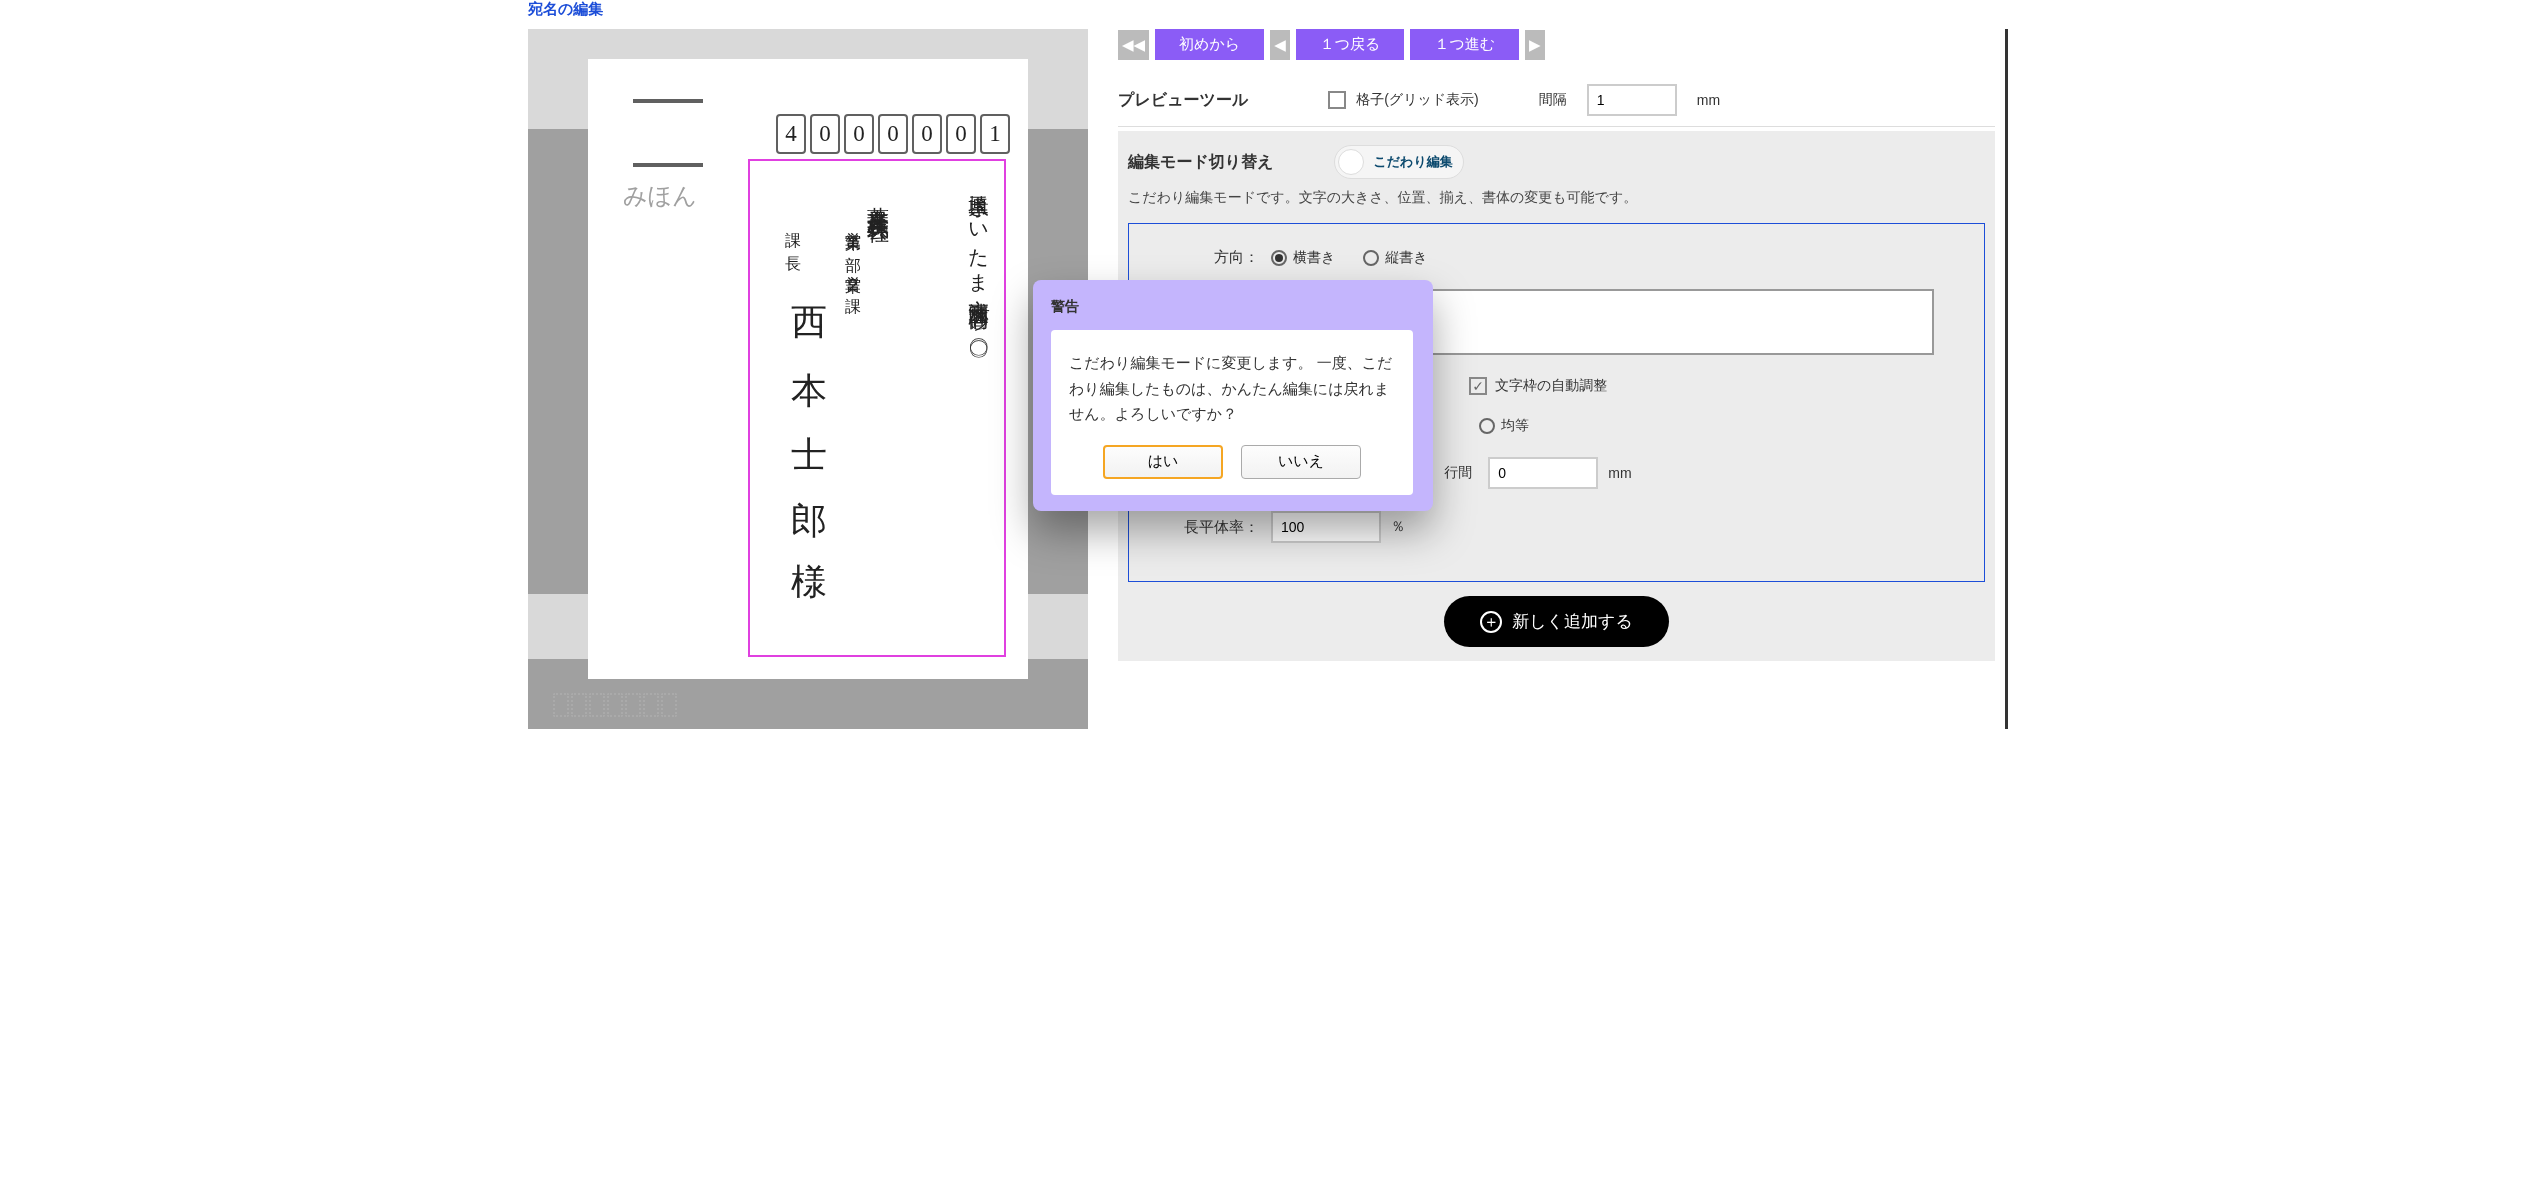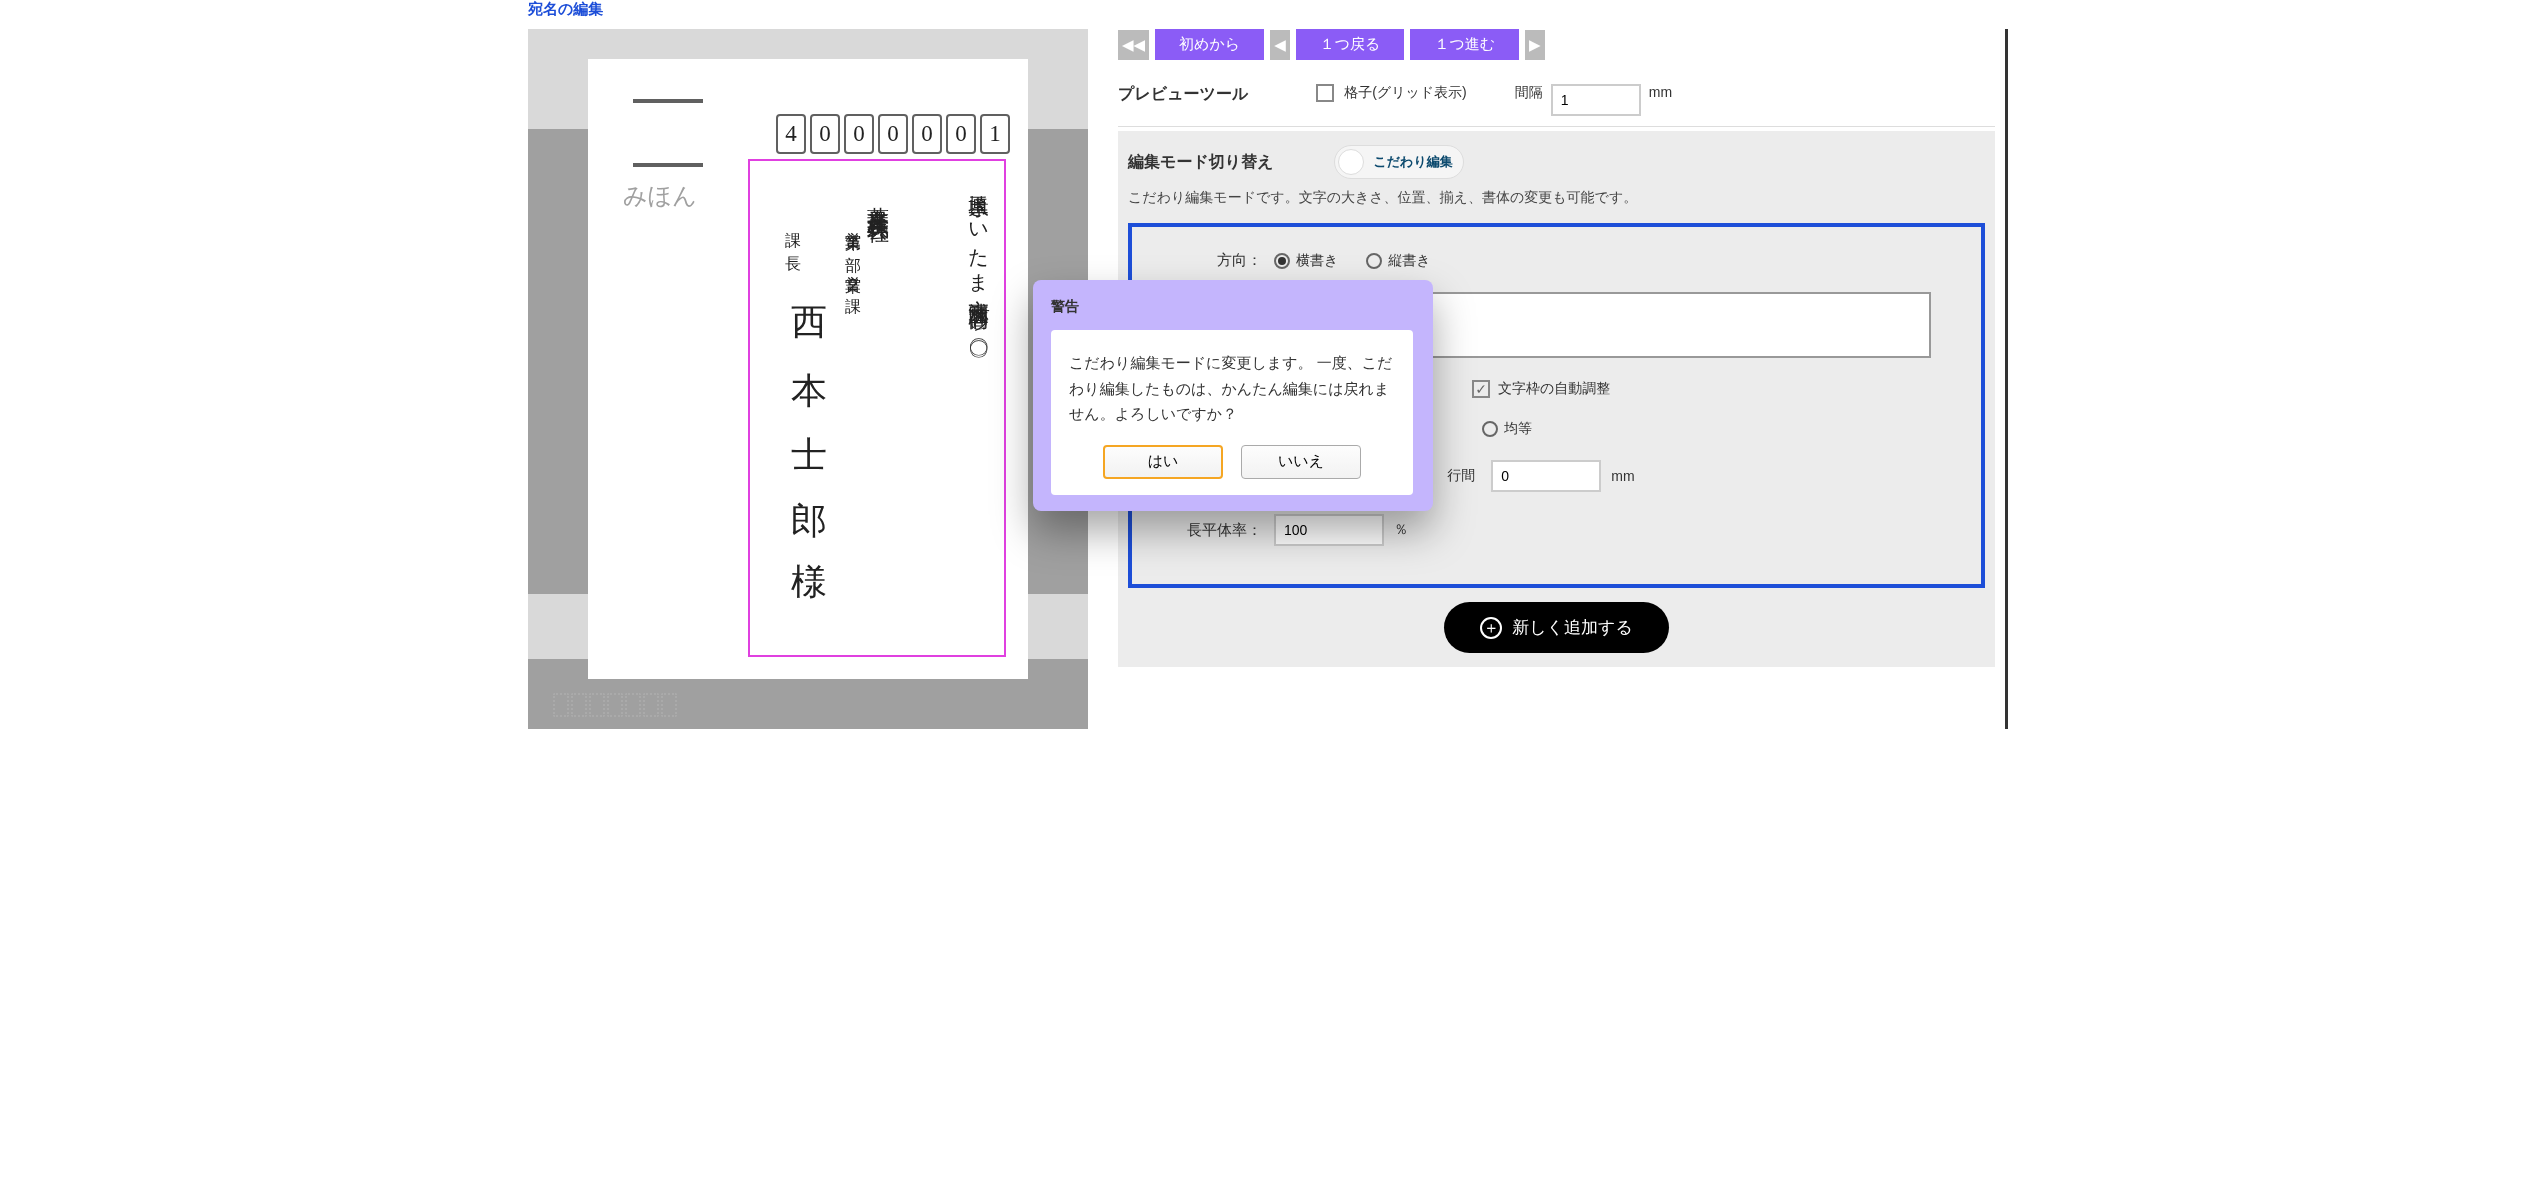--- a/index.html
+++ b/index.html
@@ -153,23 +153,23 @@
       color: #fff;
       border: none;
       padding: 6px 24px;
       font-size: 15px;
       display: inline-flex;
       align-items: center;
     }
     .tb-arr { background: #bbb; padding: 6px 4px; }
     .row {
       display: flex;
-      align-items: flex-start;
+      align-items: center;
       padding: 10px 0;
-      gap: 8px;
+      gap: 20px;
     }
     .row.border-b { border-bottom: 1px solid #ddd; }
     .section-label {
       font-size: 16px;
       font-weight: bold;
     }
     .checkbox {
       width: 18px;
       height: 18px;
       border: 2px solid #888;
@@ -212,21 +212,21 @@
       font-size: 13px;
       margin-left: 10px;
       font-weight: bold;
     }
     .mode-desc {
       font-size: 14px;
       color: #444;
       padding: 10px 0 16px 0;
     }
     .panel {
-      border: 4px solid #1d4ed8;
+      border: 1px solid #1d4ed8;
       padding: 24px 50px 16px 50px;
     }
     .form-row {
       display: flex;
       align-items: center;
       margin-bottom: 22px;
     }
     .form-label {
       width: 80px;
       text-align: right;

